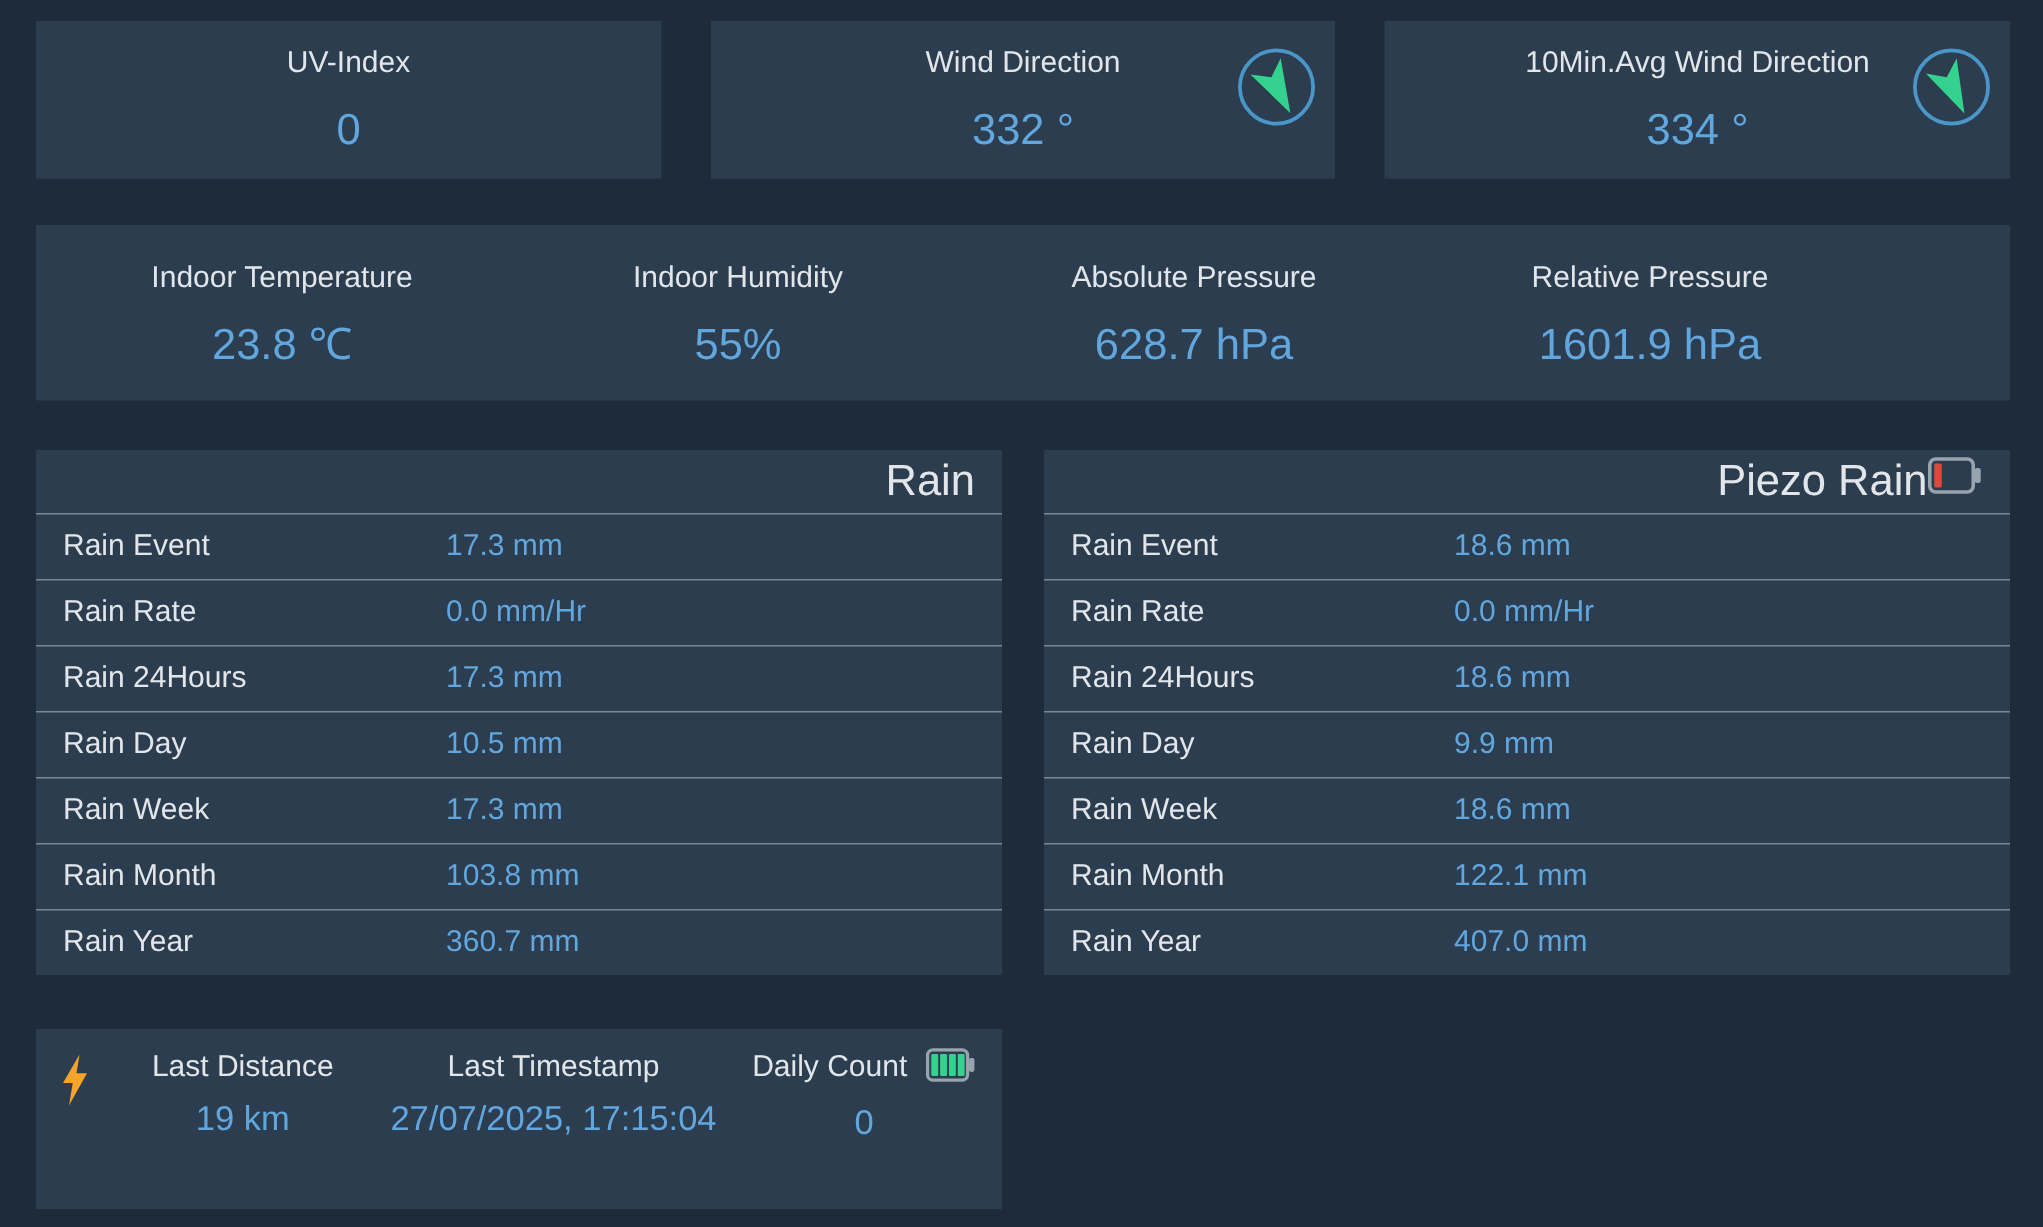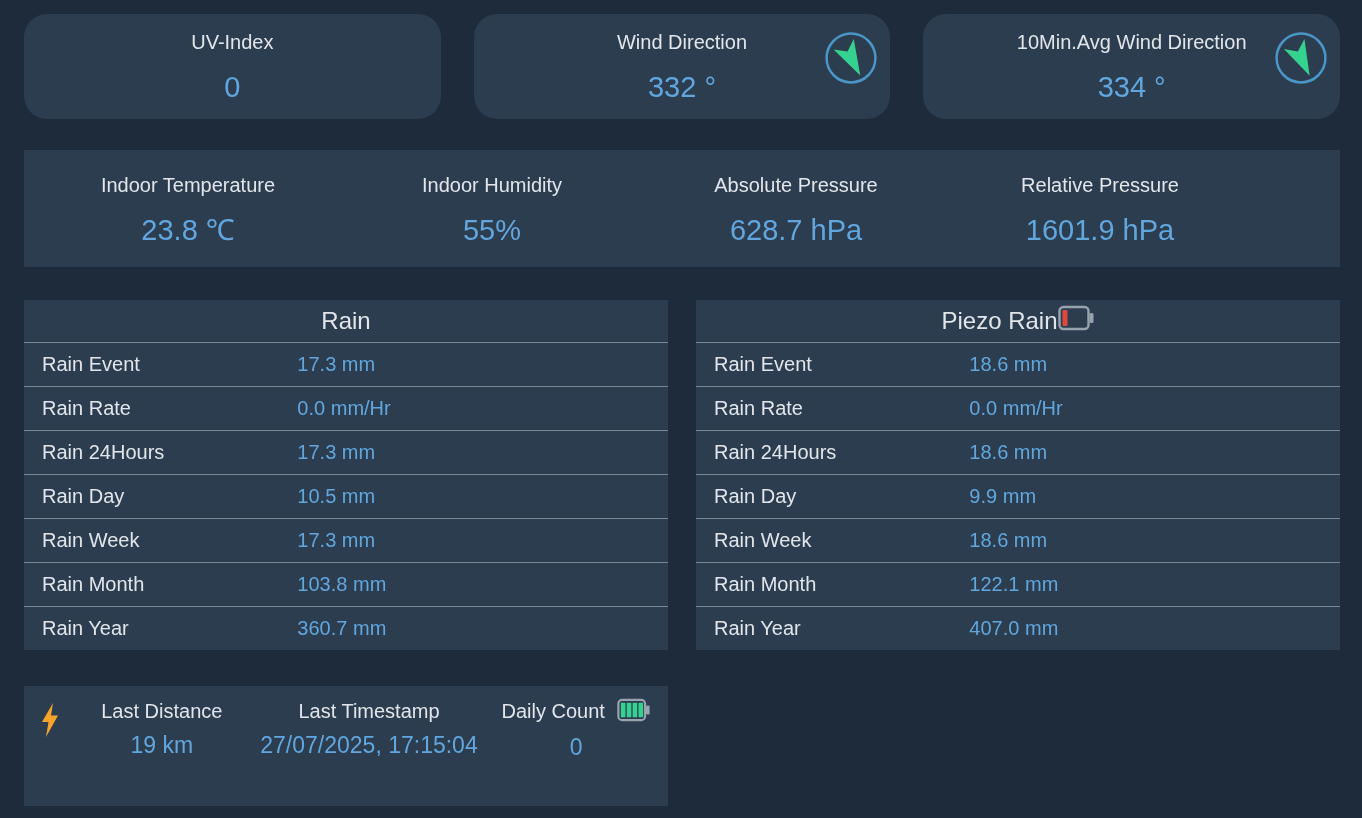--- a/index.html
+++ b/index.html
@@ -10,42 +10,42 @@
   *{margin:0;padding:0;box-sizing:border-box;}
   html,body{background:var(--page_bg);}
   .page{
     position:relative;width:1362px;height:818px;background:var(--page_bg);
     font-family:"Liberation Sans",sans-serif;overflow:hidden;
   }
   
   .top-row{display:flex;gap:33px;margin:14px 22px 0 24px;}
   .stat-card{
     position:relative;flex:1;height:105px;background:var(--card_bg);
-    display:flex;flex-direction:column;align-items:center;justify-content:center;gap:16px;border-radius:23px;
+    display:flex;flex-direction:column;align-items:center;justify-content:center;gap:16px;
   }
   .stat-title{font-size:20px;line-height:24px;color:var(--label_color);}
   .stat-value{font-size:29px;line-height:34px;color:var(--value_color);}
   .compass{position:absolute;right:12px;top:17px;width:54px;height:54px;}
 
   
   .wide-card{
     display:flex;margin:31px 22px 0 24px;height:117px;background:var(--card_bg);
     align-items:center;
     padding-left:12px;
   }
   .sum-col{width:304px;display:flex;flex-direction:column;align-items:center;gap:18px;}
   .sum-title{font-size:20px;line-height:24px;color:var(--label_color);}
   .sum-value{font-size:29px;line-height:30px;color:var(--value_color);}
 
   
   .tables-row{display:flex;gap:28px;margin:33px 22px 0 24px;align-items:flex-start;}
   .table-card{flex:1;background:var(--card_bg);}
   .t-header{
-    height:42px;display:flex;align-items:center;justify-content:center;
-    padding:0 18px;font-size:24px;color:var(--label_color);
+    height:42px;display:flex;align-items:center;justify-content:flex-end;
+    padding:0 18px;font-size:29px;color:var(--label_color);
   }
   .t-row{
     height:44px;display:flex;align-items:center;padding:0 18px;
     border-top:1px solid rgba(185,198,210,0.55);font-size:20px;
   }
   .t-label{width:42%;color:var(--label_color);}
   .t-value{color:var(--value_color);}
 
   
   .lightning-card{width:644px;height:120px;background:var(--card_bg);margin:36px 0 0 24px;}

